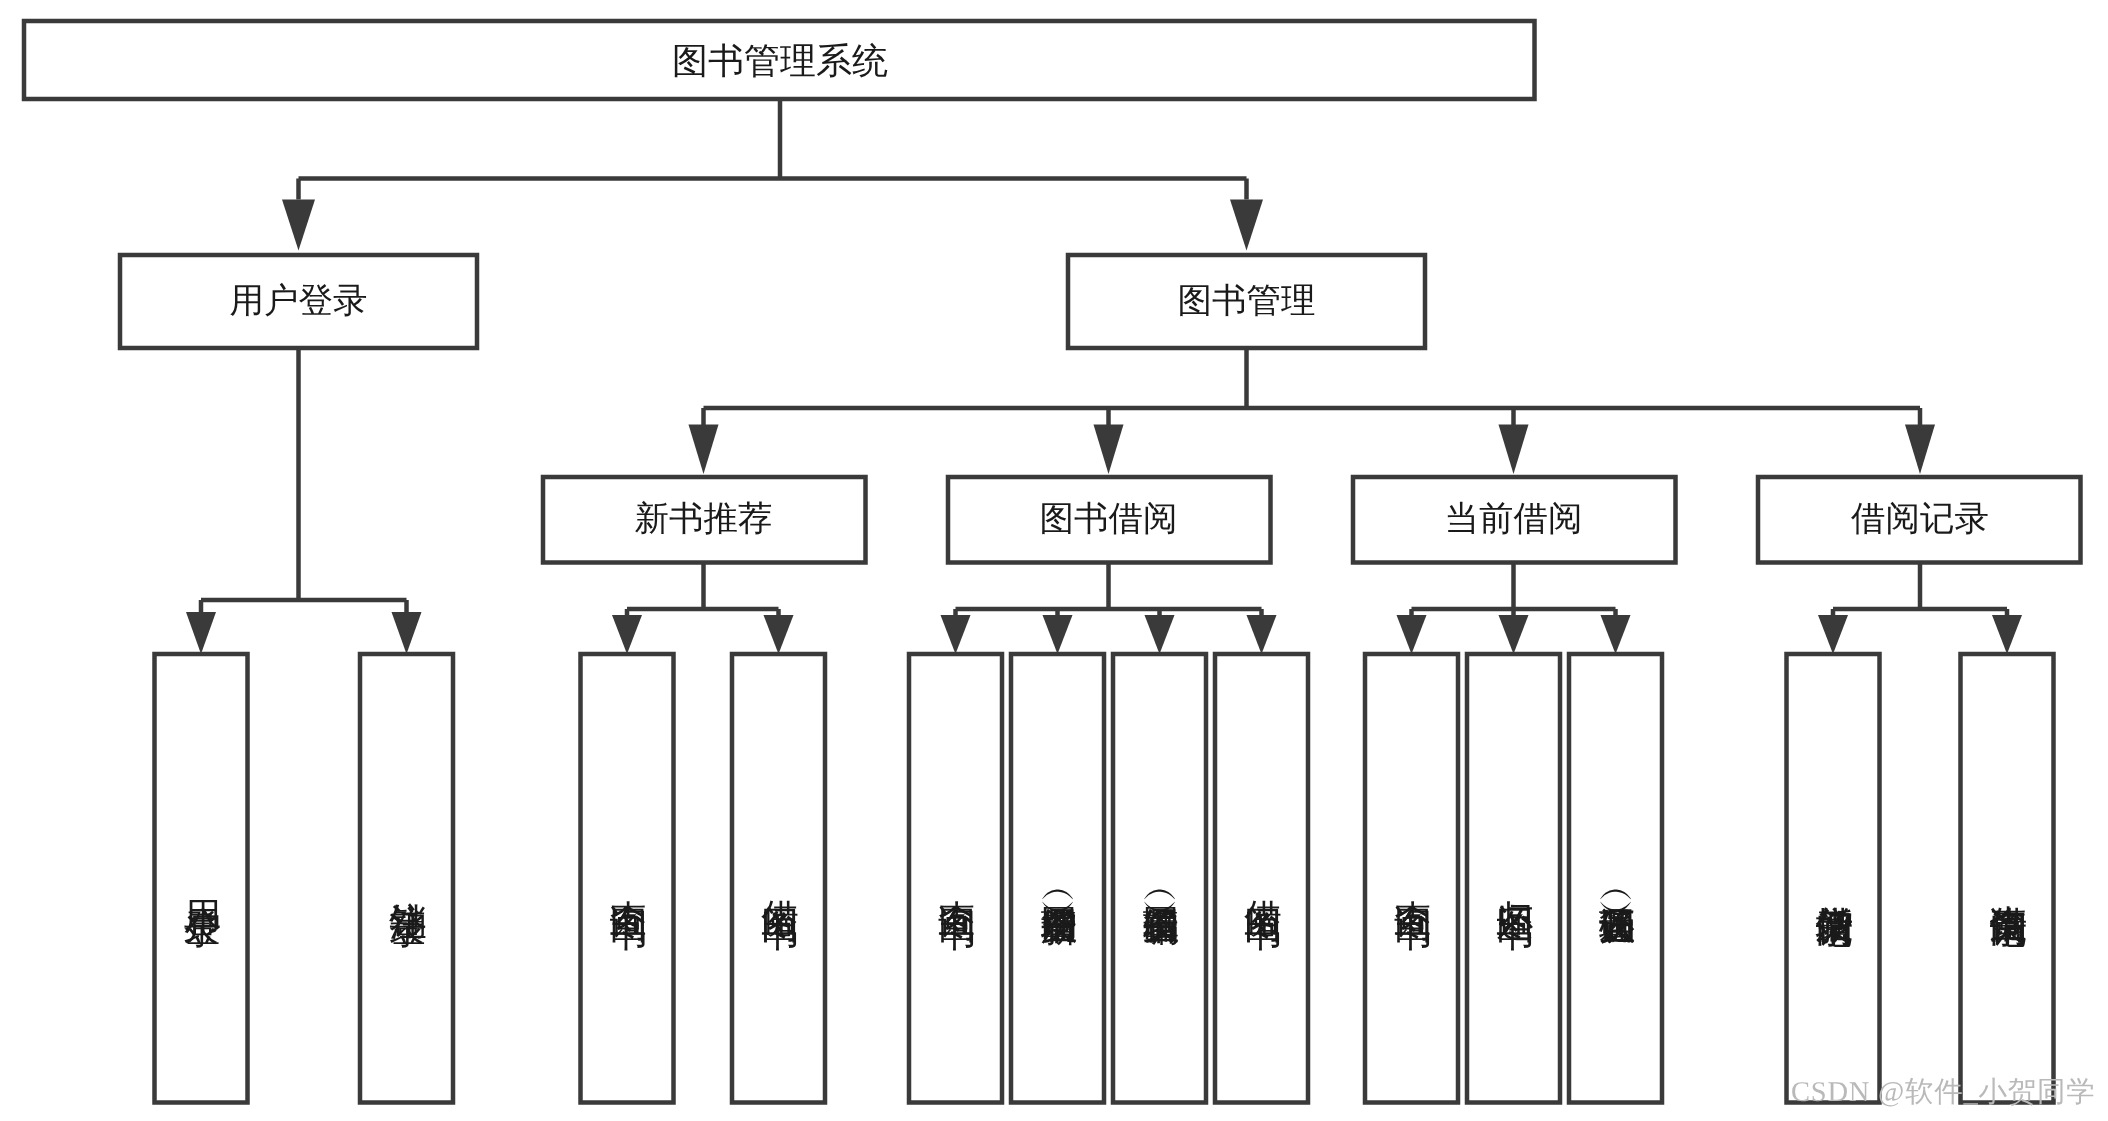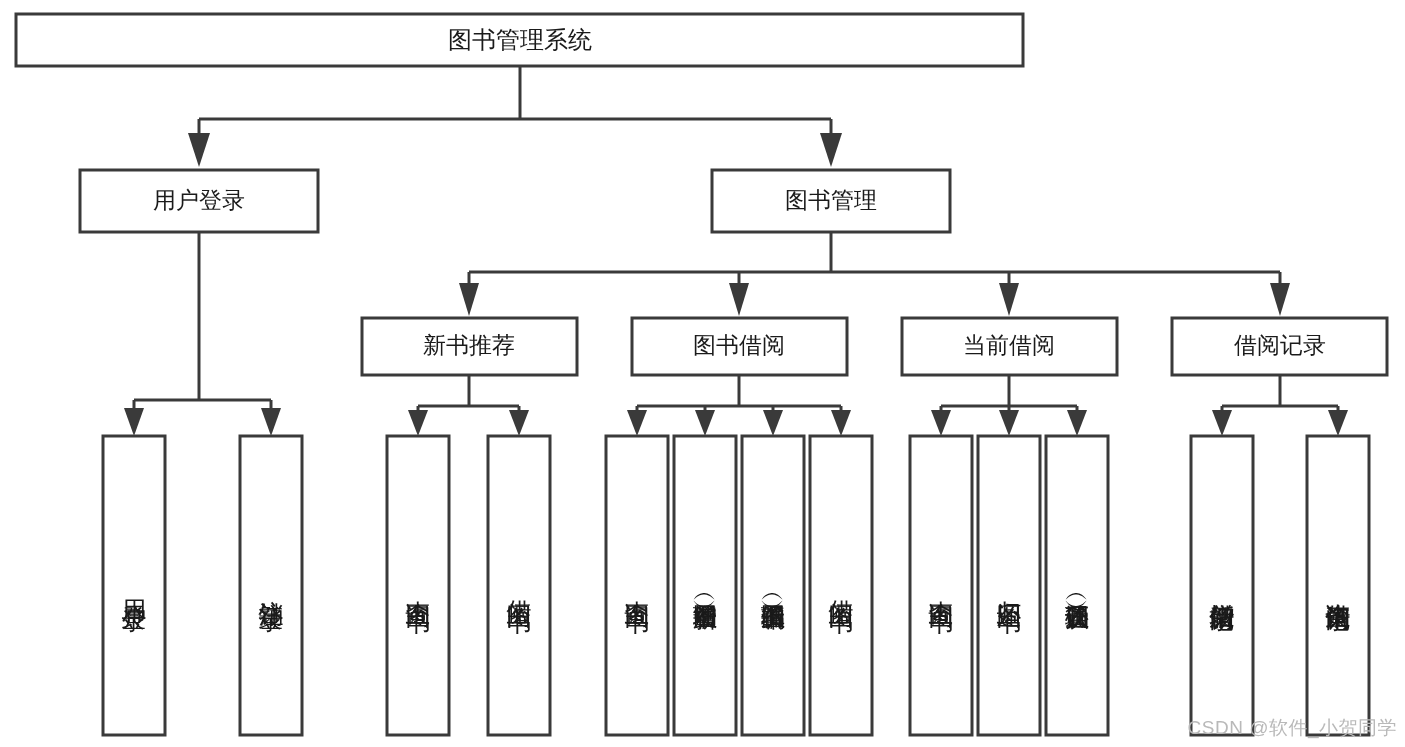--- a/index.html
+++ b/index.html
@@ -68,21 +68,21 @@
     align-items: center;
     justify-content: center;
     text-align: center;
     white-space: nowrap;
     pointer-events: none;
   }
   #watermark {
     position: absolute;
     right: 8px;
     bottom: 6px;
-    font-family: Liberation Sans, sans-serif;
+    font-family: Liberation Serif, serif;
     font-size: 19px;
     color: #b9b9b9;
     white-space: nowrap;
     letter-spacing: 0.5px;
   }
 </style>
 </head>
 <body>
 
 <div id="diagram-root">

